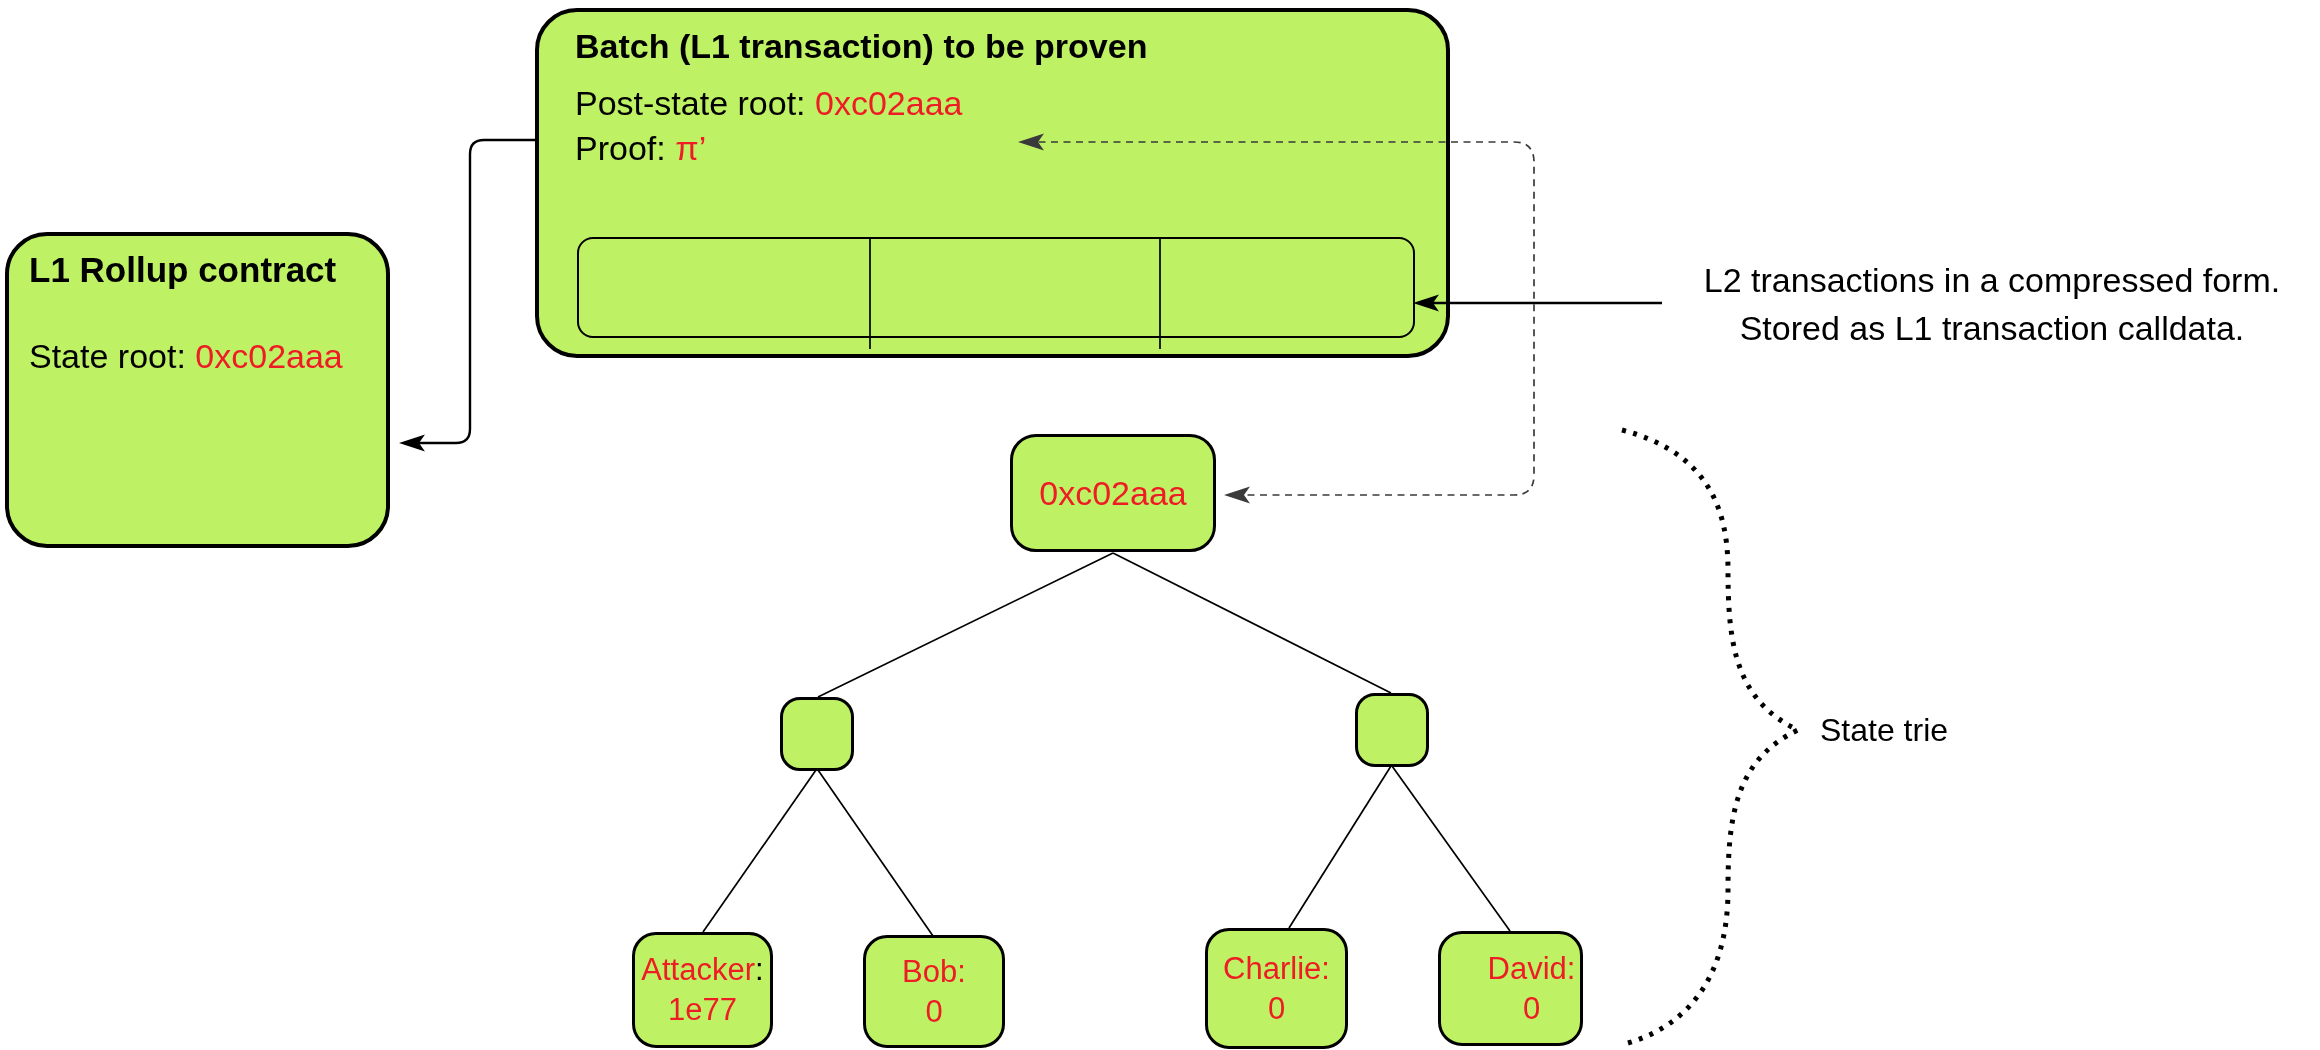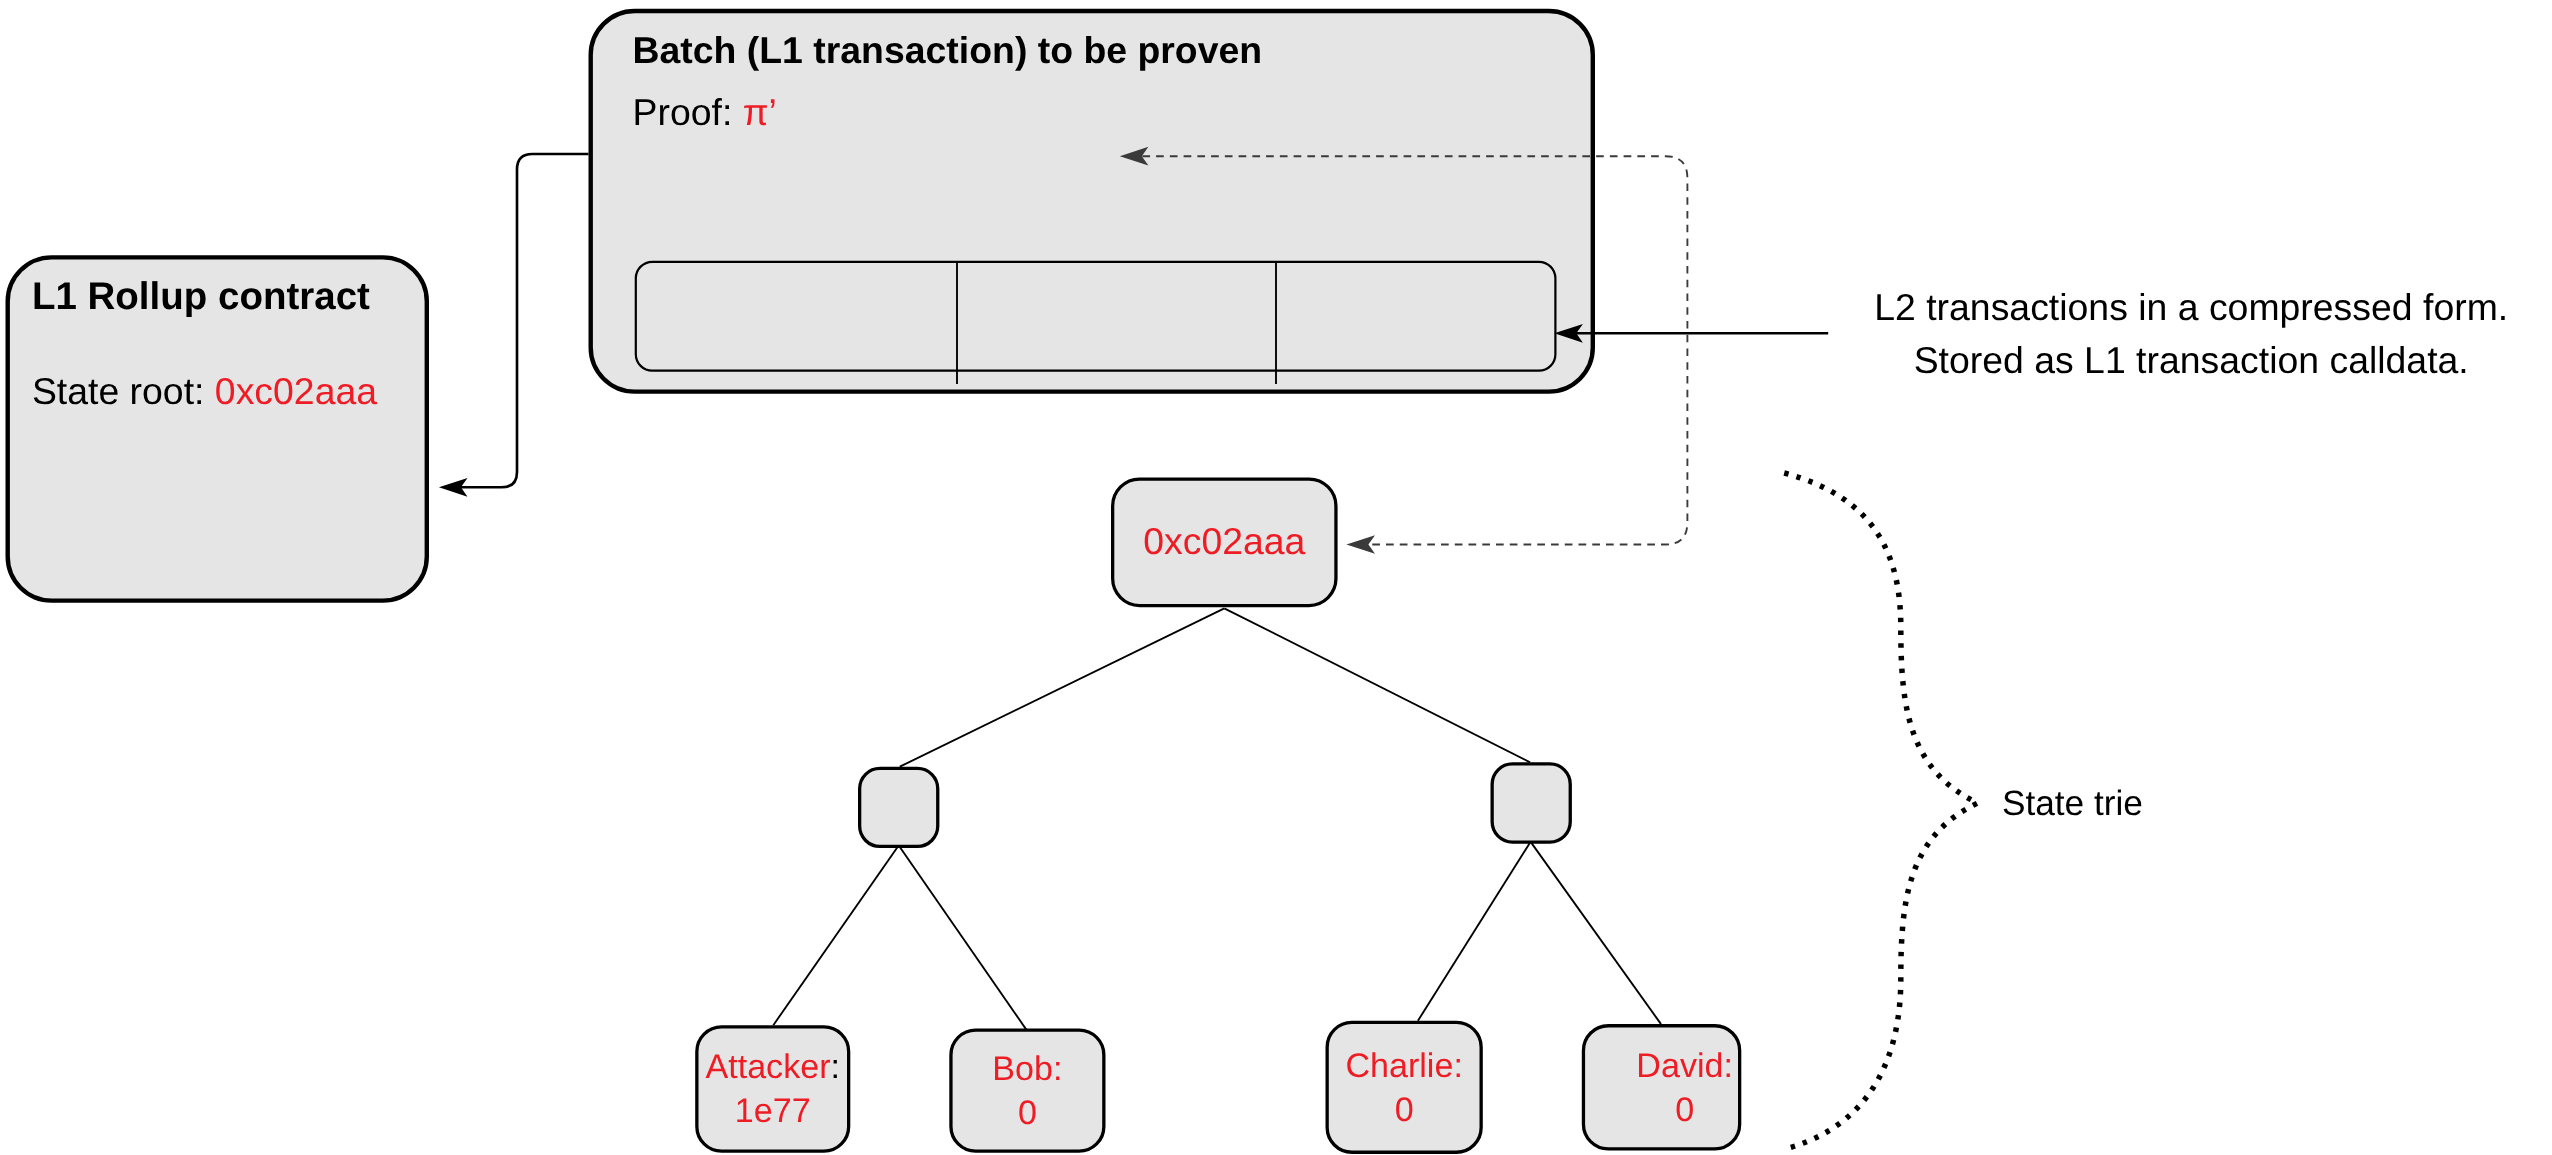--- a/index.html
+++ b/index.html
@@ -11,21 +11,21 @@
   .canvas{
     position:relative;
     width:2320px;height:1050px;
     background:#ffffff;
     font-family:"Liberation Sans", sans-serif;
     color:#000;
     overflow:hidden;
   }
   .box{
     position:absolute;
-    background:#e5e5e5;
+    background:#bef264;
     border:3px solid var(--line);
     border-radius:24px;
     box-sizing:border-box;
   }
   .thick{border-width:4.5px;border-radius:42px;}
   .batch-box{left:535px;top:8px;width:915px;height:350px;padding:14px 0 0 36px;}
   .batch-title{font-size:34px;font-weight:700;line-height:41px;white-space:nowrap;}
   .batch-lines{margin-top:14px;font-size:34px;line-height:45px;white-space:nowrap;}
   .l1-box{left:5px;top:232px;width:385px;height:316px;padding:13px 0 0 20px;}
   .l1-title{font-size:35px;font-weight:700;line-height:42px;white-space:nowrap;}
@@ -75,20 +75,21 @@
 <div class="canvas">
 
   <div class="box thick l1-box">
     <div class="l1-title">L1 Rollup contract</div>
     <div class="l1-line"><span>State root: </span><span class="red">0xc02aaa</span></div>
   </div>
 
   <div class="box thick batch-box">
     <div class="batch-title">Batch (L1 transaction) to be proven</div>
     <div class="batch-lines">
+      <div><span>Post-state root: </span><span class="red">0xc02aaa</span></div>
       <div><span>Proof: </span><span class="red">π’</span></div>
     </div>
   </div>
 
   <div class="box calldata-rect"></div>
 
   <div class="box root-node">
     <span class="red">0xc02aaa</span>
   </div>
 

